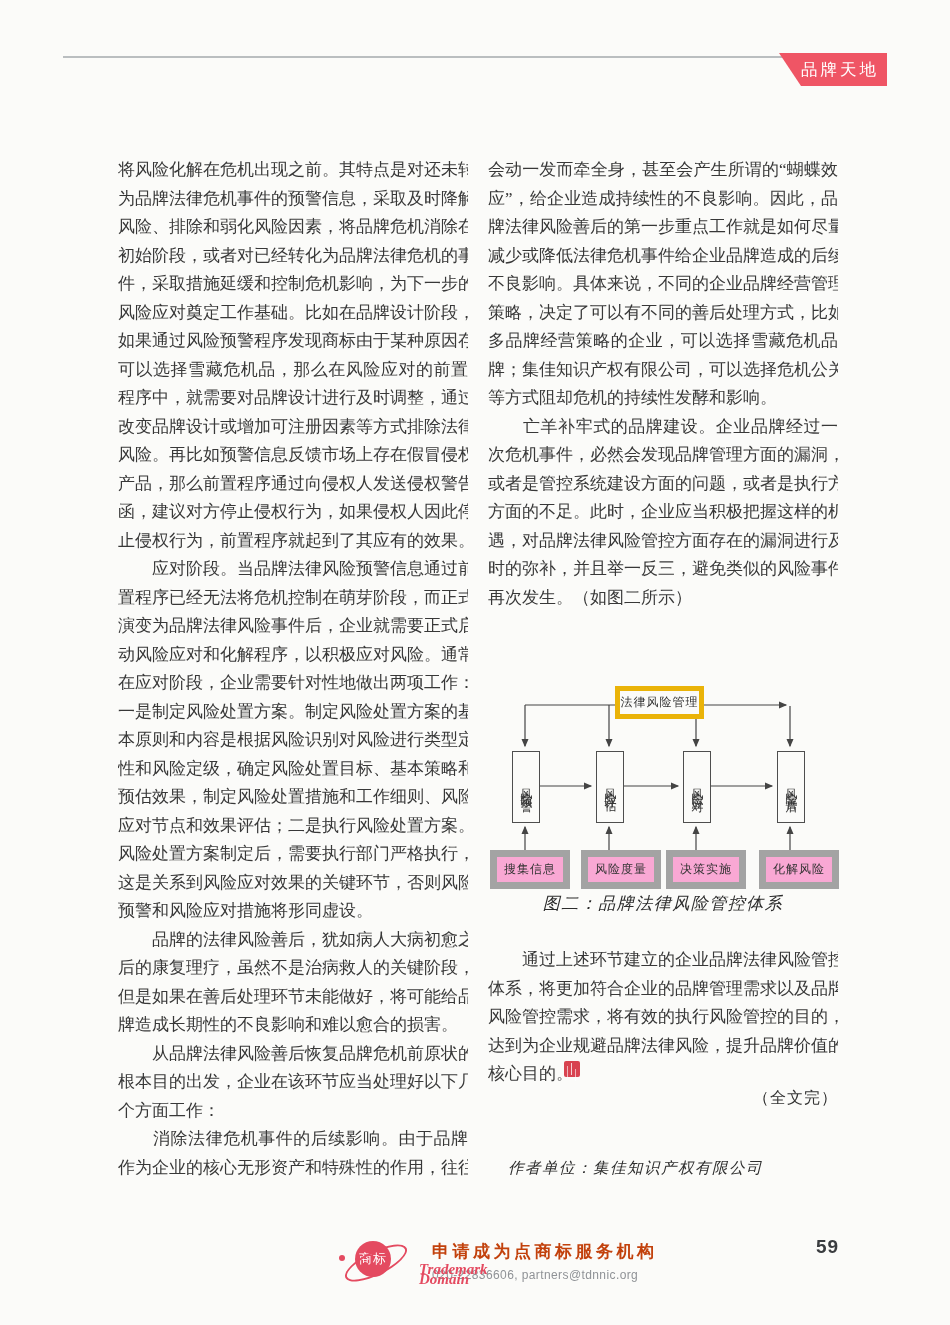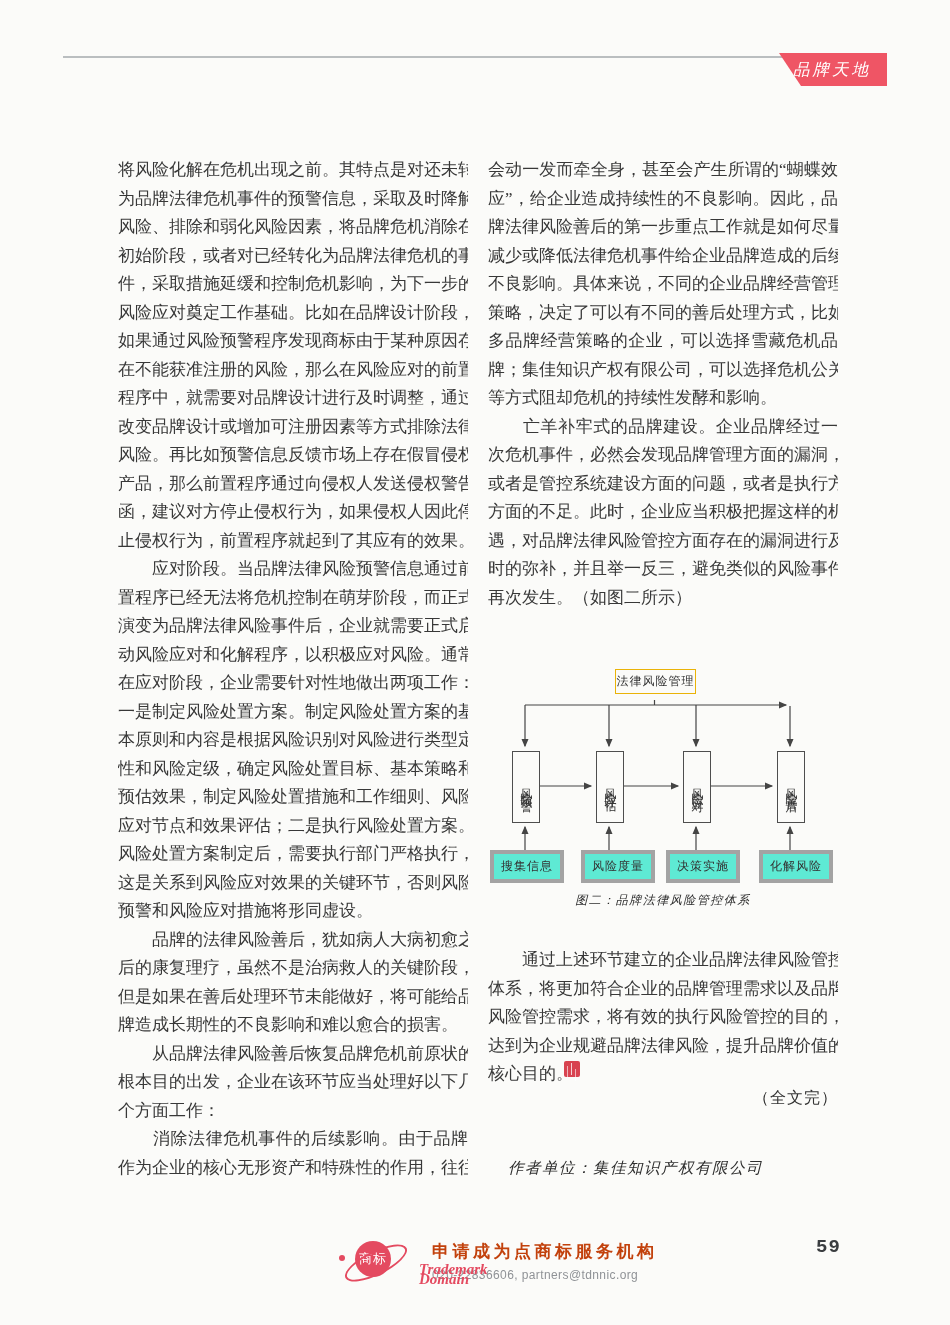--- a/index.html
+++ b/index.html
@@ -13,21 +13,21 @@
   }
   
   .top-rule{
     position:absolute;left:63px;top:56px;width:824px;height:2px;
     background:#babec0;
   }
   .badge{
     position:absolute;left:779px;top:53px;width:108px;height:33px;
     background:#ef5565;
     clip-path:polygon(0 0,100% 0,100% 100%,22px 100%);
-    display:flex;align-items:center;font-style:italic;
+    display:flex;align-items:center;justify-content:center;
   }
   .badge span{
     color:#ffffff;font-size:16.5px;letter-spacing:3px;
     font-family:"Liberation Sans",sans-serif;padding-left:14px;
   }
   
   .col{
     position:absolute;width:350px;font-size:17px;color:#383838;
   }
   .col .line{
@@ -39,45 +39,45 @@
   .col-left{left:118px;top:156px;}
   .col-right-top{left:488px;top:156px;}
   .col-right-bottom{left:488px;top:946px;}
   
   .diagram{
     position:absolute;left:488px;top:666px;width:350px;height:256px;
     font-size:12px;color:#333;
   }
   .diagram svg{position:absolute;left:0;top:0;}
   .d-top-box{
-    position:absolute;left:127px;top:3px;width:79px;height:23px;
-    border:1px solid #eab308;display:flex;align-items:center;justify-content:center;
+    position:absolute;left:127px;top:20px;width:79px;height:23px;
+    border:5px solid #eab308;display:flex;align-items:center;justify-content:center;
     letter-spacing:1px;background:#fbfbf9;
   }
   .stage-boxes,.action-boxes{position:absolute;left:0;top:0;width:100%;height:100%;pointer-events:none;}
   .stage-box{
     position:absolute;top:85px;width:26px;height:70px;border:1px solid #4e4e4e;
     writing-mode:vertical-rl;text-orientation:upright;letter-spacing:4px;
     display:flex;align-items:center;justify-content:center;background:#fbfbf9;
   }
   .stage-box:nth-child(1){left:24px;}
   .stage-box:nth-child(2){left:108px;}
   .stage-box:nth-child(3){left:195px;}
   .stage-box:nth-child(4){left:289px;}
   .action-box{
-    position:absolute;top:184px;width:66px;height:25px;border:4px solid #a3a3a3;
-    display:flex;align-items:center;justify-content:center;letter-spacing:1px;background:#5eead4;
+    position:absolute;top:184px;width:66px;height:25px;border:7px solid #a3a3a3;
+    display:flex;align-items:center;justify-content:center;letter-spacing:1px;background:#f9a8d4;
   }
   .action-box:nth-child(1){left:2px;}
   .action-box:nth-child(2){left:93px;}
   .action-box:nth-child(3){left:178px;}
   .action-box:nth-child(4){left:271px;}
   .d-caption{
     position:absolute;left:0;top:226px;width:100%;text-align:center;
-    font-size:12px;font-style:italic;letter-spacing:1.5px;color:#2c2c2c;
+    font-size:17px;font-style:italic;letter-spacing:1.5px;color:#2c2c2c;
   }
   
   .seal{
     position:absolute;left:564px;top:1061px;width:16px;height:16px;
     background:#d84350;border-radius:2px;
   }
   .seal::after{
     content:"";position:absolute;left:7px;top:2px;width:1px;height:12px;background:rgba(255,255,255,.75);
     box-shadow:-4px 3px 0 rgba(255,255,255,.6),4px 6px 0 rgba(255,255,255,.6);
   }
@@ -110,21 +110,21 @@
     font-size:15px;line-height:9.5px;margin-left:35px;
   }
   .footer-text{position:absolute;left:432px;top:1240px;font-family:"Liberation Sans",sans-serif;}
   .footer-title{
     font-size:17px;font-weight:bold;letter-spacing:3.5px;color:#c2410c;
   }
   .footer-contact{
     margin-top:5px;font-size:12px;letter-spacing:.4px;color:#8f9296;
   }
   .page-num{
-    position:absolute;left:816px;top:1236px;font-family:Liberation Mono, monospace;
+    position:absolute;left:816px;top:1236px;font-family:Liberation Sans, sans-serif;
     font-size:19px;font-weight:bold;letter-spacing:1px;color:#3a3d40;
   }
 </style>
 </head>
 <body>
 
 <div class="page">
 
   <div class="top-rule"></div>
 
@@ -134,21 +134,21 @@
 
   <div class="col col-left">
 
   <div class="line">将风险化解在危机出现之前。其特点是对还未转</div>
       <div class="line">为品牌法律危机事件的预警信息，采取及时降解</div>
       <div class="line">风险、排除和弱化风险因素，将品牌危机消除在</div>
       <div class="line">初始阶段，或者对已经转化为品牌法律危机的事</div>
       <div class="line">件，采取措施延缓和控制危机影响，为下一步的</div>
       <div class="line">风险应对奠定工作基础。比如在品牌设计阶段，</div>
       <div class="line">如果通过风险预警程序发现商标由于某种原因存</div>
-      <div class="line">在不能获准注册的风险，那么在风险应对的前置</div>
+      <div class="line">可以选择雪藏危机品，那么在风险应对的前置</div>
       <div class="line">程序中，就需要对品牌设计进行及时调整，通过</div>
       <div class="line">改变品牌设计或增加可注册因素等方式排除法律</div>
       <div class="line">风险。再比如预警信息反馈市场上存在假冒侵权</div>
       <div class="line">产品，那么前置程序通过向侵权人发送侵权警告</div>
       <div class="line">函，建议对方停止侵权行为，如果侵权人因此停</div>
       <div class="line end">止侵权行为，前置程序就起到了其应有的效果。</div>
       <div class="line">　　应对阶段。当品牌法律风险预警信息通过前</div>
       <div class="line">置程序已经无法将危机控制在萌芽阶段，而正式</div>
       <div class="line">演变为品牌法律风险事件后，企业就需要正式启</div>
       <div class="line">动风险应对和化解程序，以积极应对风险。通常</div>

